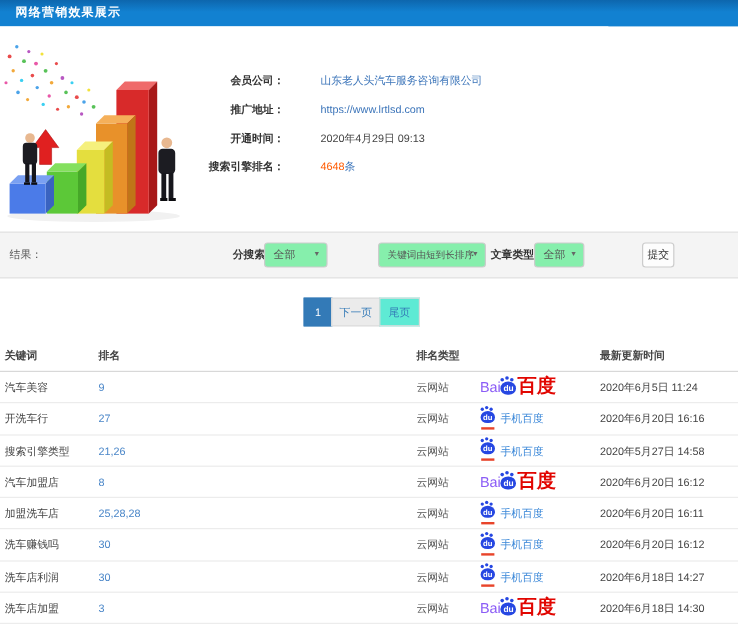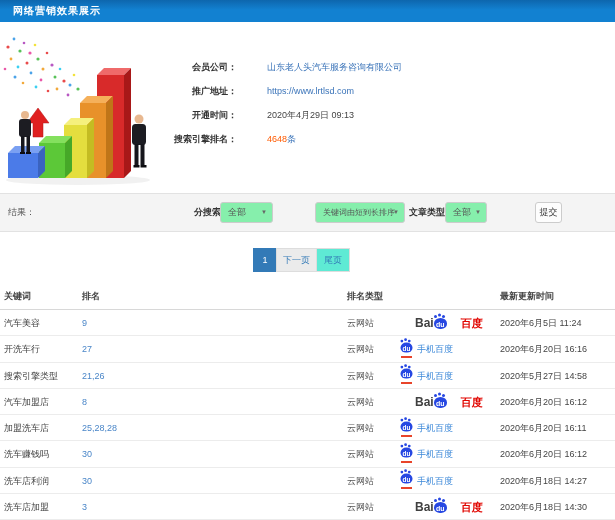--- a/index.html
+++ b/index.html
@@ -62,28 +62,28 @@
   .tc2{left:82px;}
   .tc3{left:347px;text-align:center;}
   .tc4{left:400px;}
   .tc5{left:500px;}
   .rank-val{color:#4a86c8;cursor:pointer;}
   .rank-type{color:#555;}
   .t-date{color:#444;}
 
   
   .bd-logo{display:inline-flex;align-items:center;height:26.3px;}
-  .bd-bai{color:#404040;font-weight:bold;font-size:12px;letter-spacing:0;margin-left:15px;}
+  .bd-bai{color:#8b5cf6;font-weight:normal;font-size:12px;letter-spacing:0;}
   .paw{position:relative;display:inline-block;width:13px;height:11px;background:#2647e2;
        border-radius:50% 50% 46% 46%;margin:0 1px 0 0;}
   .paw::before{content:"";position:absolute;top:-3px;left:0px;width:3px;height:3px;border-radius:50%;
        background:#2647e2;box-shadow:4px -1.5px 0 #2647e2,8px 0 0 #2647e2;}
   .paw .du{position:absolute;left:0;top:1px;width:13px;text-align:center;color:#fff;
        font-size:7px;font-weight:bold;line-height:11px;font-style:normal;}
-  .bd-cn{color:#e10601;font-weight:bold;font-size:11px;margin-left:13px;}
+  .bd-cn{color:#e10601;font-weight:bold;font-size:16px;margin-left:0;}
   .mb-engine{display:inline-flex;align-items:center;height:26.3px;}
   .mb-paw-wrap{position:relative;display:inline-block;width:13px;height:15px;margin-right:4px;}
   .mb-paw-wrap .paw{position:absolute;top:0;left:0;}
   .mb-paw-wrap::after{content:"";position:absolute;left:1px;bottom:-1px;width:11px;height:2px;background:#e8442a;}
   .mb-text{color:#3a87d8;}
 </style>
 </head>
 <body>
 
 <div class="app">

